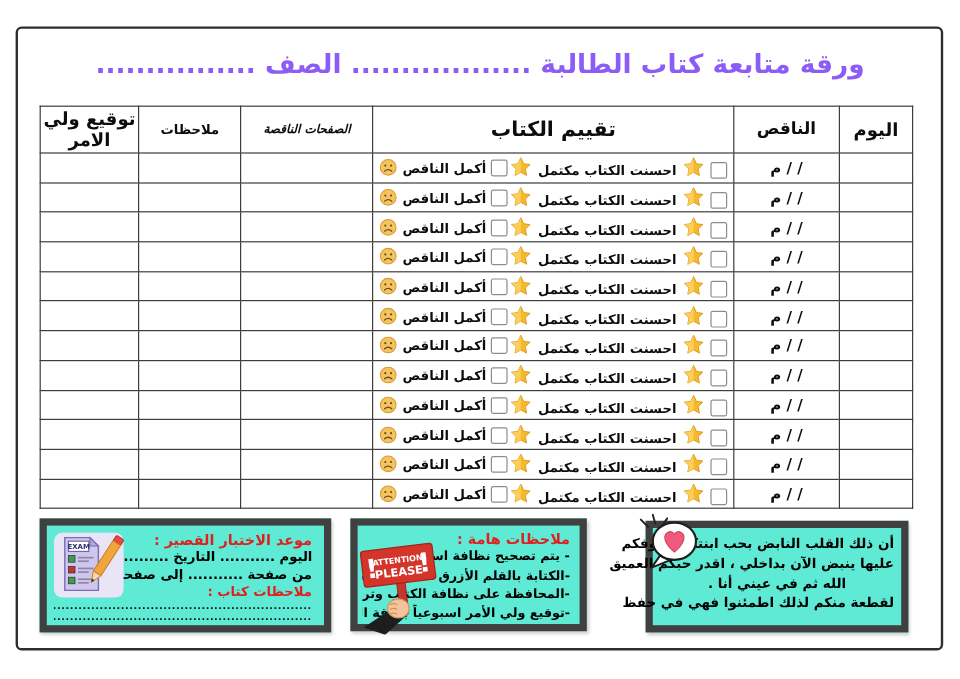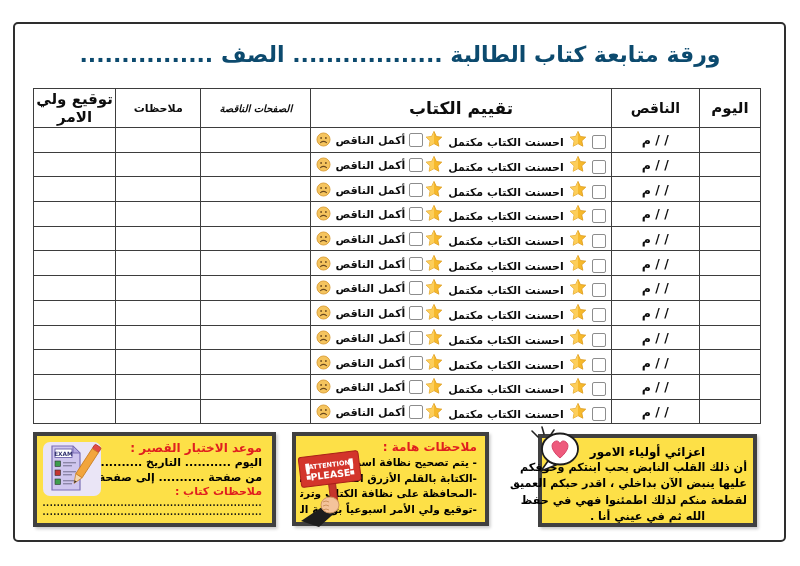--- a/index.html
+++ b/index.html
@@ -1,21 +1,21 @@
 <!DOCTYPE html>
 <html lang="ar"><head>
 <meta charset="utf-8">
 <style>
   html,body{margin:0;padding:0;background:#fff;}
   .canvas{position:relative;width:800px;height:566px;background:#ffffff;overflow:hidden;
           font-family:"DejaVu Sans",sans-serif;}
   .sheet-border{position:absolute;left:13px;top:22px;width:769px;height:516px;
                 border:2px solid #2e2e2e;border-radius:5px;}
   .title{position:absolute;top:42px;left:0;width:100%;text-align:center;direction:rtl;
-         font-size:22px;font-weight:bold;color:#0c4a6e;letter-spacing:0;}
+         font-size:22px;font-weight:bold;color:#8b5cf6;letter-spacing:0;}
   
   .tbl{position:absolute;left:33px;top:88px;width:727px;display:table;table-layout:fixed;
        direction:rtl;border-collapse:collapse;background:#fff;}
   .tr{display:table-row;}
   .tc{display:table-cell;border:1px solid #3d3d3d;vertical-align:middle;text-align:center;
       font-weight:bold;color:#0d0d0d;}
   .th{height:38px;}
   .col-day{width:60px;font-size:15px;}
   .col-date{width:87px;font-size:14px;}
   .col-eval{width:299px;font-size:17px;}
@@ -25,21 +25,21 @@
   .row-td{height:23.7px;font-size:12px;}
   .date-val{font-size:12.5px;font-weight:bold;letter-spacing:1px;direction:rtl;}
   .evalwrap{display:flex;direction:rtl;align-items:center;justify-content:space-between;
             padding:0 5px;}
   .grp{display:flex;align-items:flex-end;gap:4px;}
   .grp .lbl{font-size:11px;font-weight:bold;white-space:nowrap;}
   .chk{width:12px;height:12px;border:1.5px solid #8d8d8d;border-radius:2px;background:#fff;
        flex:0 0 auto;}
   .icon{display:inline-flex;flex:0 0 auto;}
   
-  .fbox{position:absolute;border:4px solid #404040;background:#fde047;box-sizing:border-box;
+  .fbox{position:absolute;border:6px solid #404040;background:#5eead4;box-sizing:border-box;
         box-shadow:1.5px 2px 3px rgba(0,0,0,.22);direction:rtl;}
   .red{color:#e01f1f;}
   .exam-box{left:33px;top:432px;width:243px;height:95px;padding:5px 10px 3px 6px;}
   .exam-box .bt{font-size:12px;font-weight:bold;line-height:14px;}
   .exam-box .bl{font-size:11px;font-weight:bold;line-height:15px;padding-left:66px;
                 white-space:nowrap;overflow:hidden;}
   .exam-box .nt{font-size:11px;font-weight:bold;line-height:14px;}
   .dots{font-size:8px;font-weight:bold;line-height:9px;letter-spacing:0.5px;color:#111;
         white-space:nowrap;overflow:hidden;width:100%;}
   .exam-icon{position:absolute;left:5px;top:5px;}
@@ -620,25 +620,24 @@
           <text x="33" y="18" font-size="6.6" font-weight="bold" fill="#ffffff" text-anchor="middle" font-family="DejaVu Sans, sans-serif">ATTENTION</text>
           <text x="33" y="29" font-size="9.5" font-weight="bold" fill="#ffffff" text-anchor="middle" font-family="DejaVu Sans, sans-serif">PLEASE</text>
         </g>
         <ellipse cx="33" cy="56" rx="9" ry="8" fill="#F4C39B" stroke="#CE9560" stroke-width="1"></ellipse>
         <path d="M26 53 q3 -2 6 0 M26 57 q3 -2 6 0 M26 61 q3 -2 6 0" fill="none" stroke="#CE9560" stroke-width="1"></path>
       </svg>
     </span>
   </div>
 
   <div class="fbox parents-box">
-    <div class="bt">اعزائي أولياء الامور</div>
     <div class="pl">أن ذلك القلب النابض بحب ابنتكم وخوفكم</div>
     <div class="pl">عليها ينبض الآن بداخلي ، اقدر حبكم العميق</div>
+    <div class="pl">الله ثم في عيني أنا .</div>
     <div class="pl">لقطعة منكم لذلك اطمئنوا فهي في حفظ</div>
-    <div class="pl">الله ثم في عيني أنا .</div>
     <span class="heart-icon icon">
       <svg width="56" height="50" viewBox="0 0 56 50">
         <path d="M10 13 L4 7 M16 10 L14 3 M22 12 L26 6" stroke="#222" stroke-width="1.6" stroke-linecap="round"></path>
         <path d="M20 37 L13 47 L28 41 Z" fill="#ffffff" stroke="#1d1d1d" stroke-width="1.6" stroke-linejoin="round"></path>
         <ellipse cx="32" cy="25" rx="18" ry="15.5" fill="#ffffff" stroke="#1d1d1d" stroke-width="1.8"></ellipse>
         <path d="M32 34 C 23.5 27, 21.5 19.5, 27.5 17.2 C 31 16, 32 20, 32 20 C 32 20, 33 16, 36.5 17.2 C 42.5 19.5, 40.5 27, 32 34 Z" fill="#EE5A7C" stroke="#D84368" stroke-width="1"></path>
       </svg>
     </span>
   </div>
 </div>

